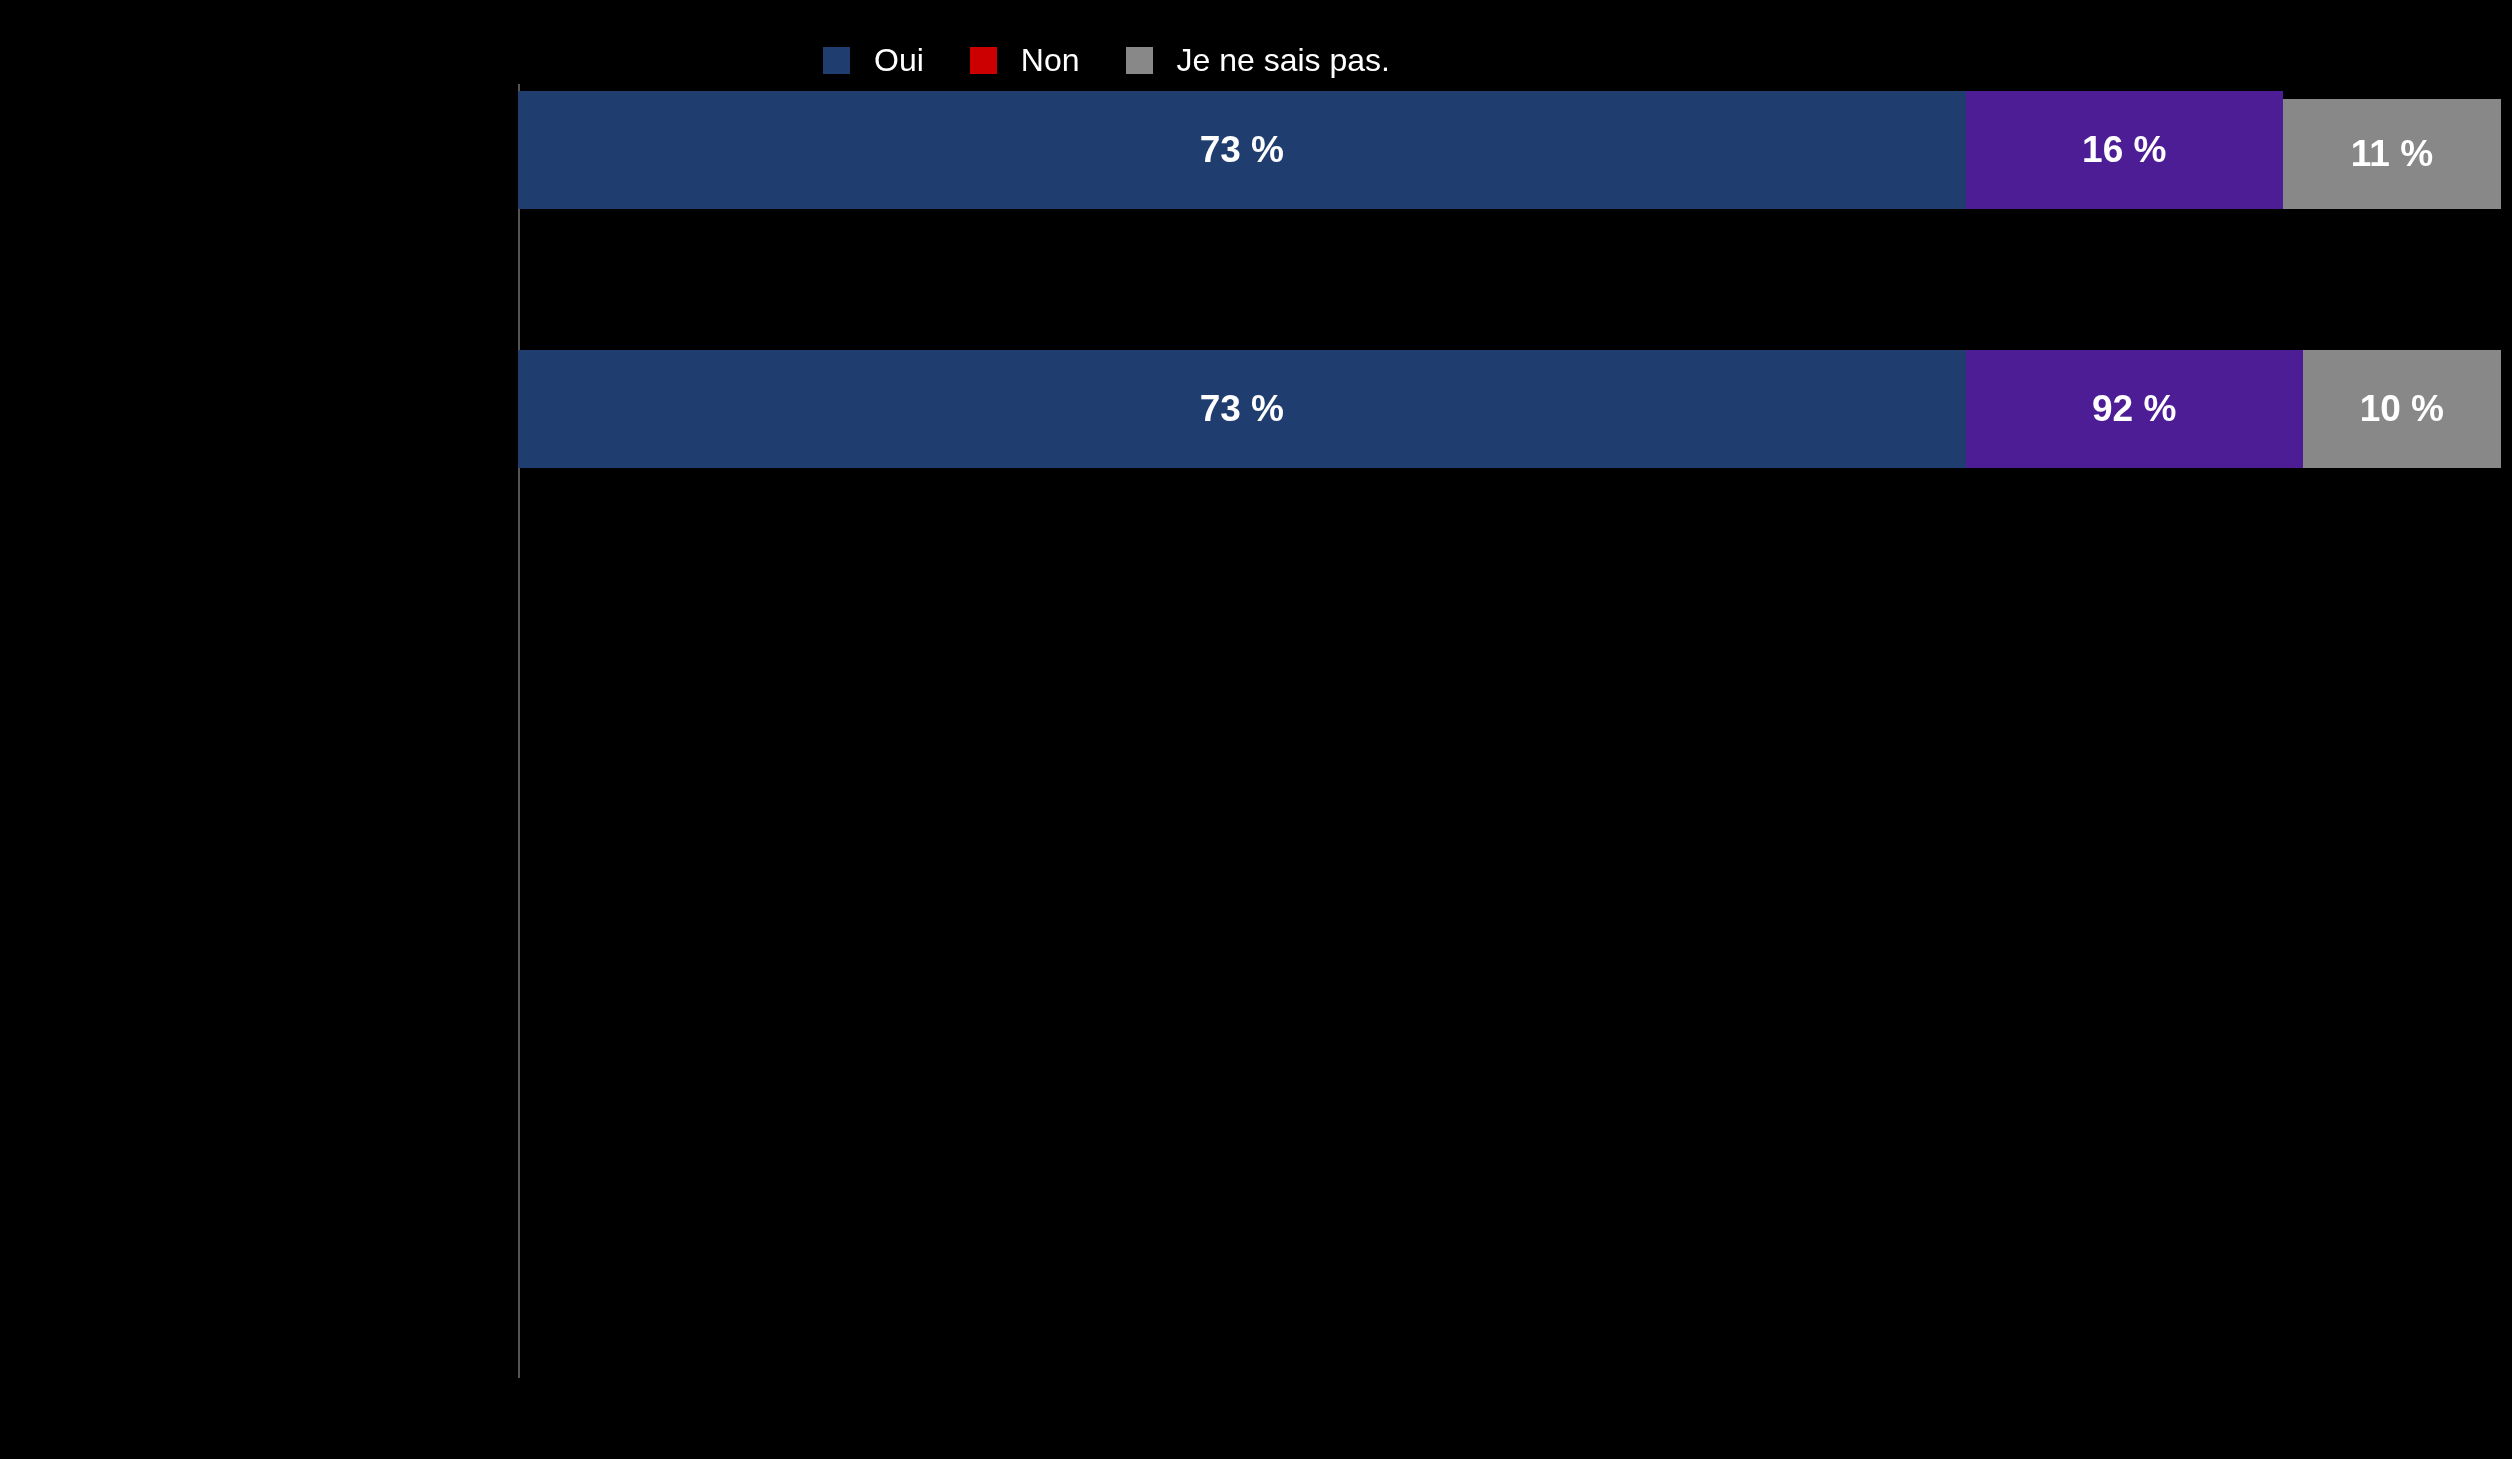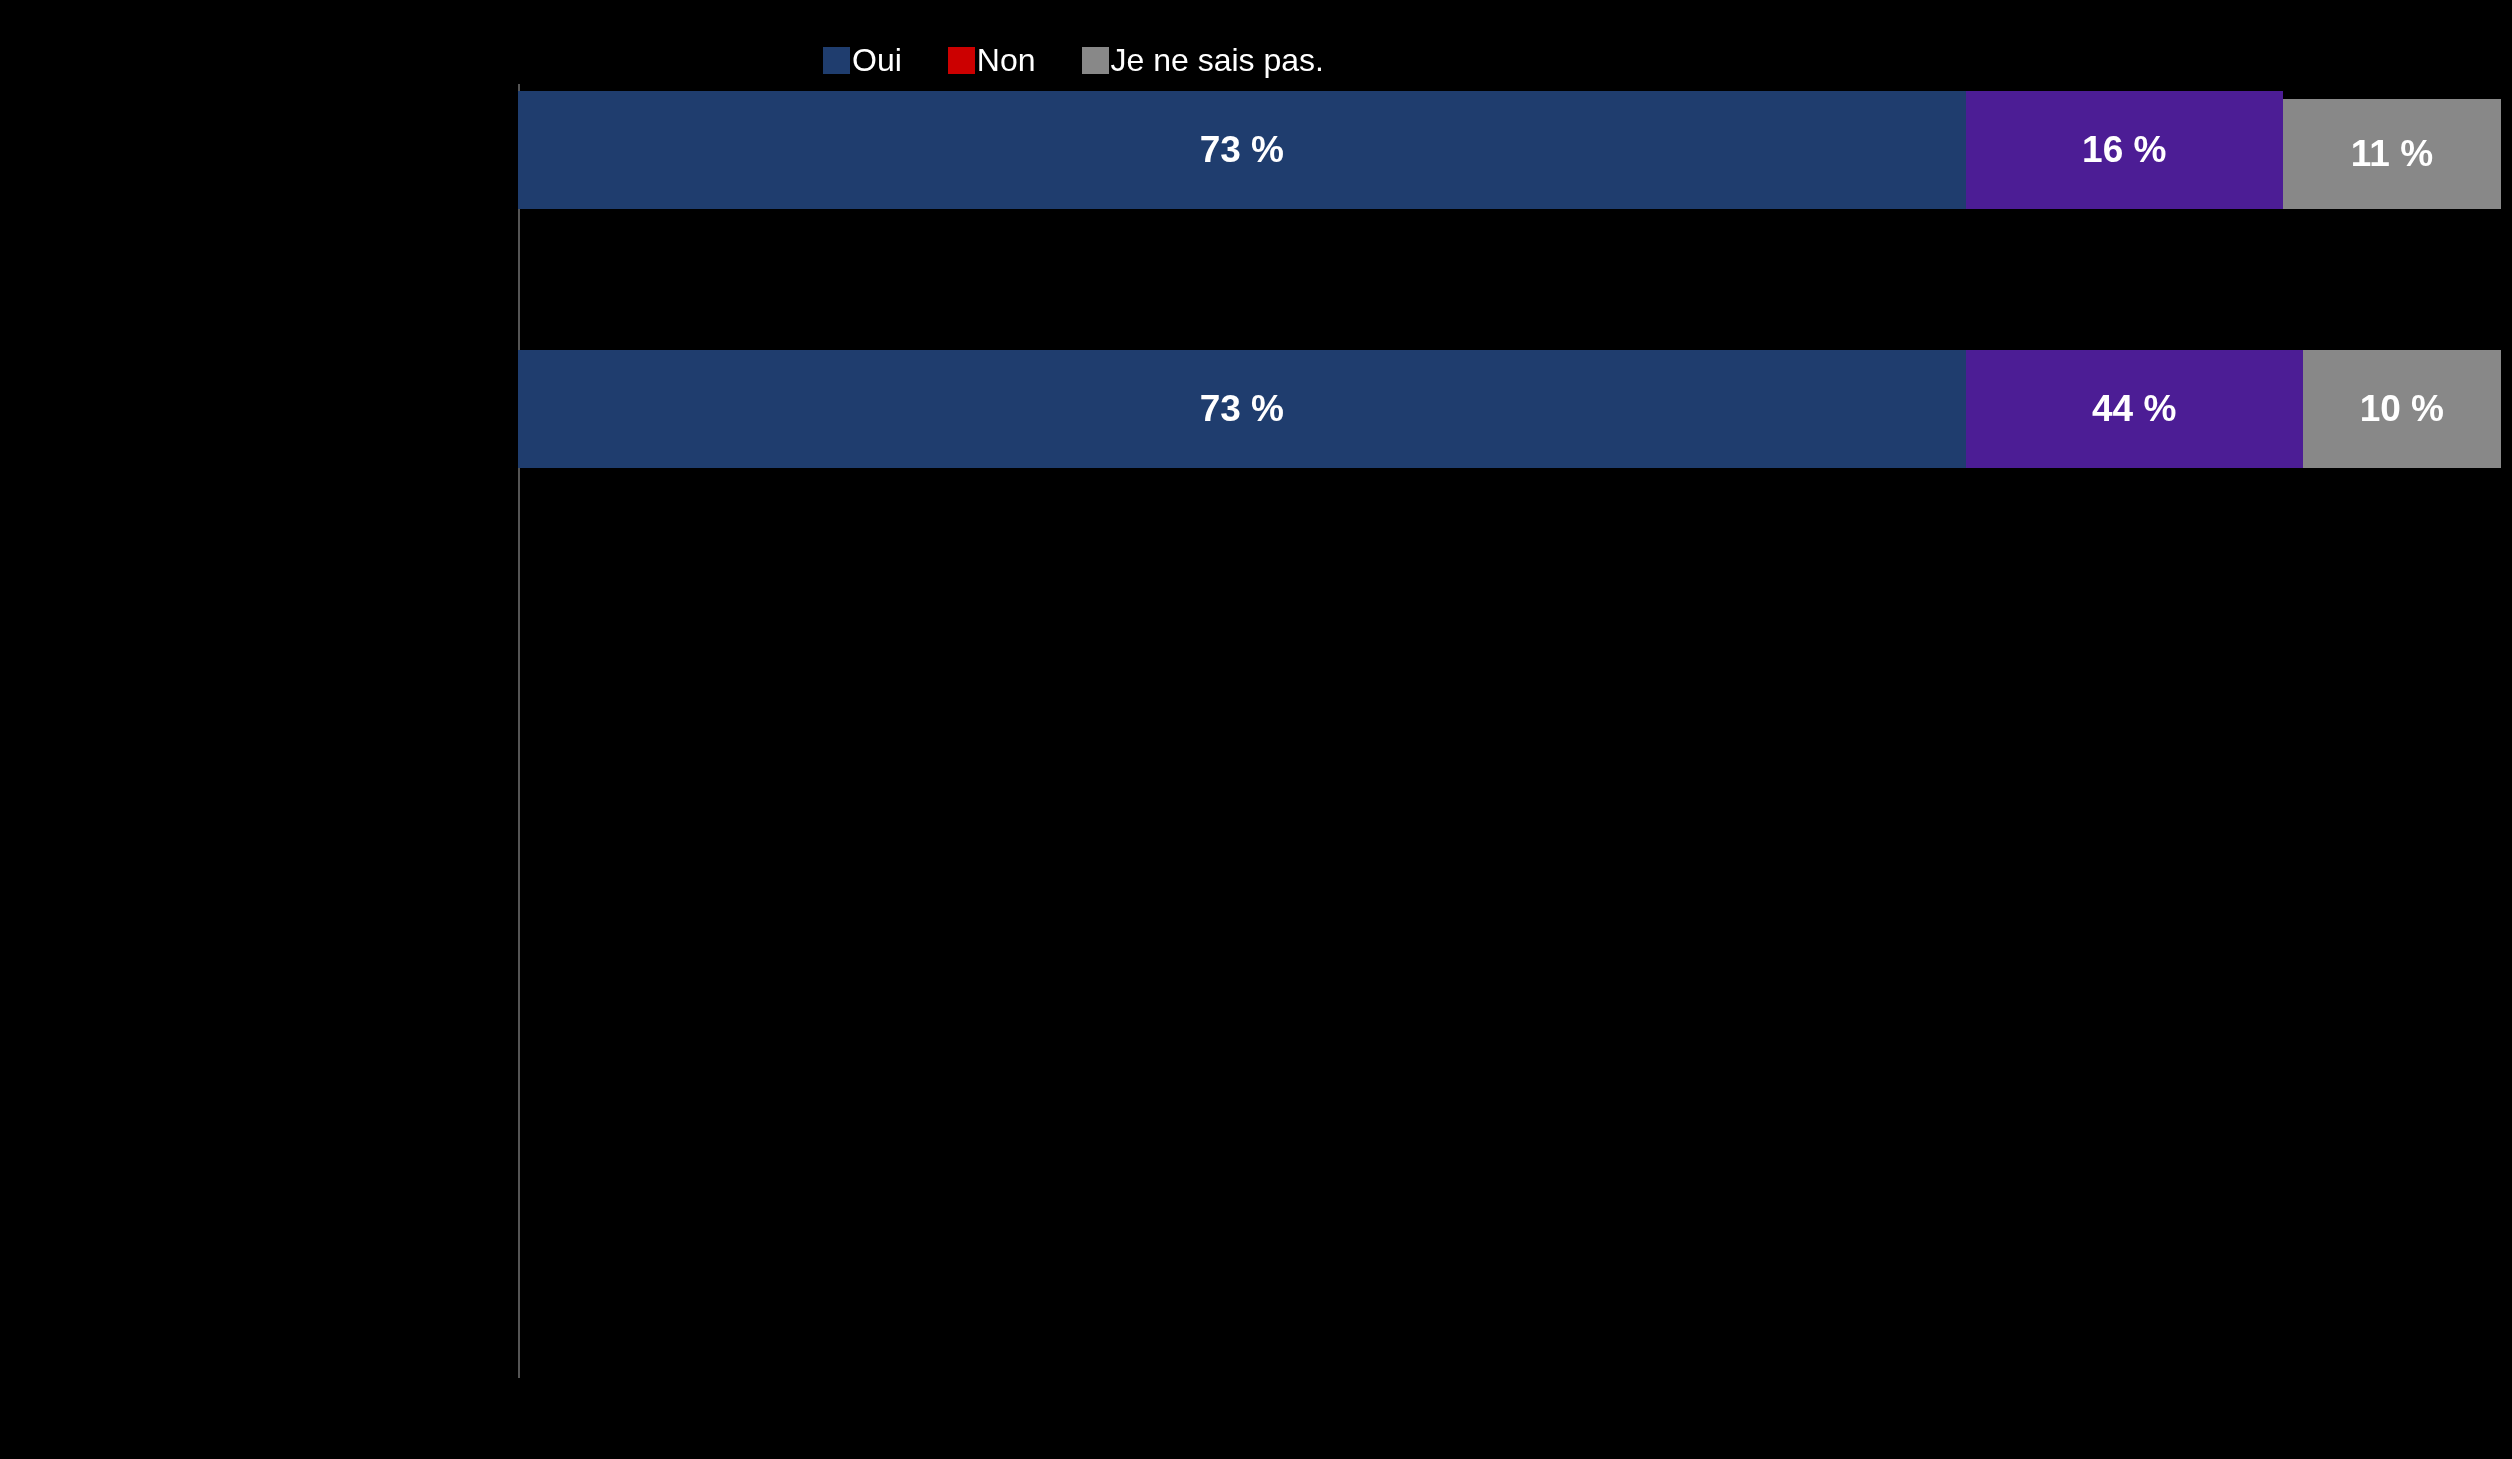--- a/index.html
+++ b/index.html
@@ -30,21 +30,21 @@
       top: 42px;
       left: 305px;
       display: flex;
       align-items: center;
       gap: 46px;
     }
 
     .legend-item {
       display: flex;
       align-items: center;
-      gap: 2px;
+      gap: 24px;
     }
 
     .legend-swatch {
       width: 27px;
       height: 27px;
       flex-shrink: 0;
     }
 
     .legend-label {
       color: #ffffff;
@@ -136,21 +136,21 @@
     <div class="bar-segment segment-nsp" style="flex: 11; margin-top: 8px;">
       <span class="bar-segment-label">11 %</span>
     </div>
   </div>
 
   <div class="bar-group bar-group-2">
     <div class="bar-segment segment-oui" style="flex: 73;">
       <span class="bar-segment-label">73 %</span>
     </div>
     <div class="bar-segment segment-non" style="flex: 17;">
-      <span class="bar-segment-label">44 %</span>
+      <span class="bar-segment-label">92 %</span>
     </div>
     <div class="bar-segment segment-nsp" style="flex: 10;">
       <span class="bar-segment-label">10 %</span>
     </div>
   </div>
 
 </div>
 
 
 </body></html>

